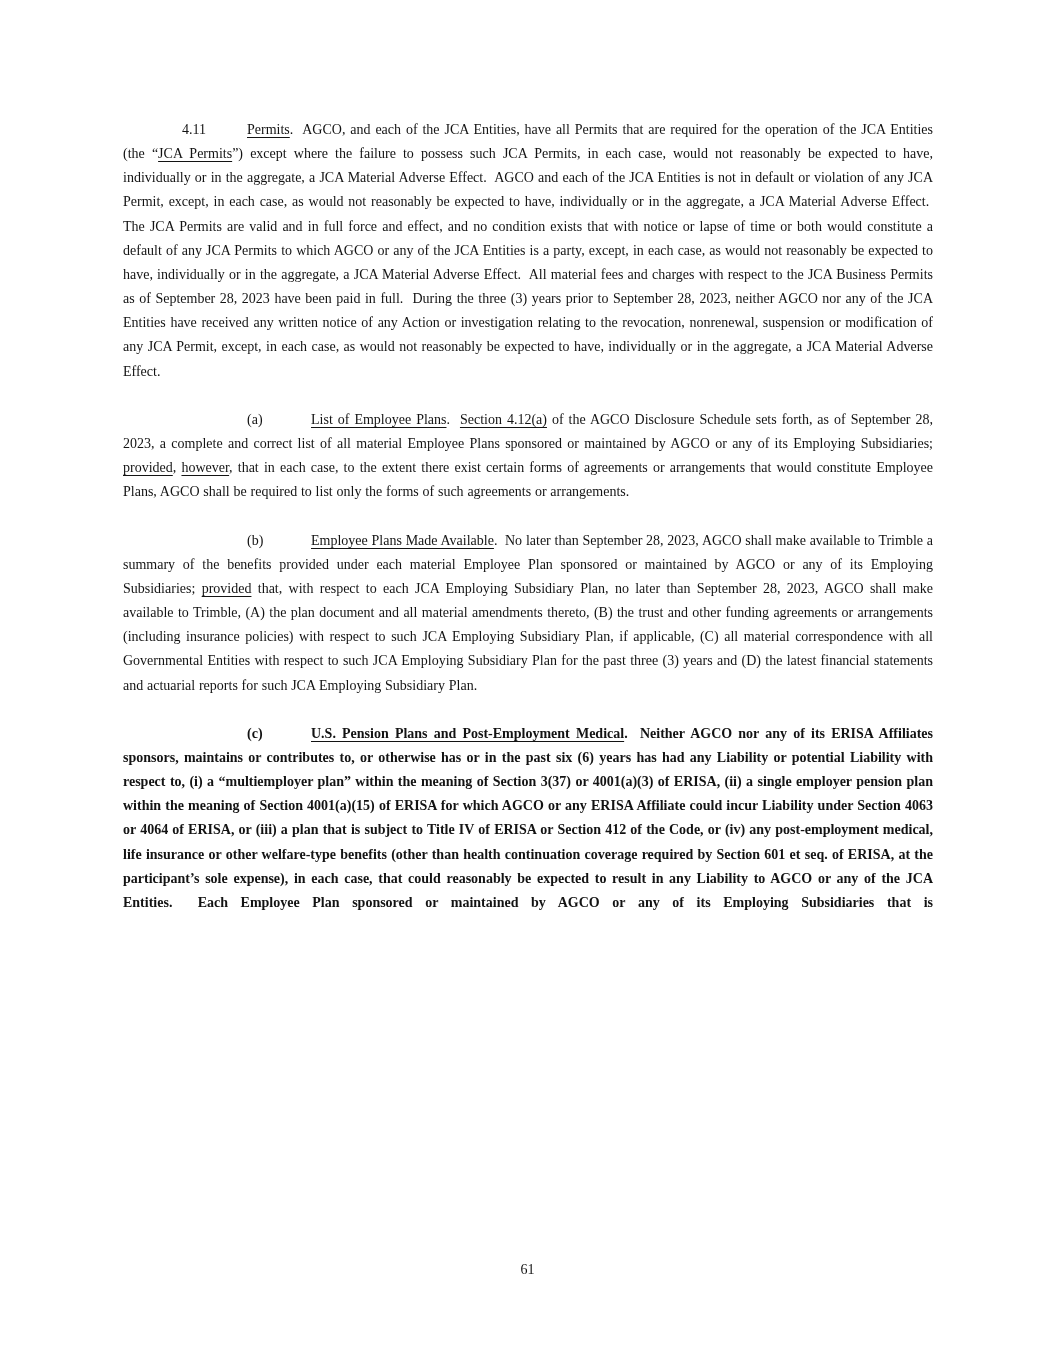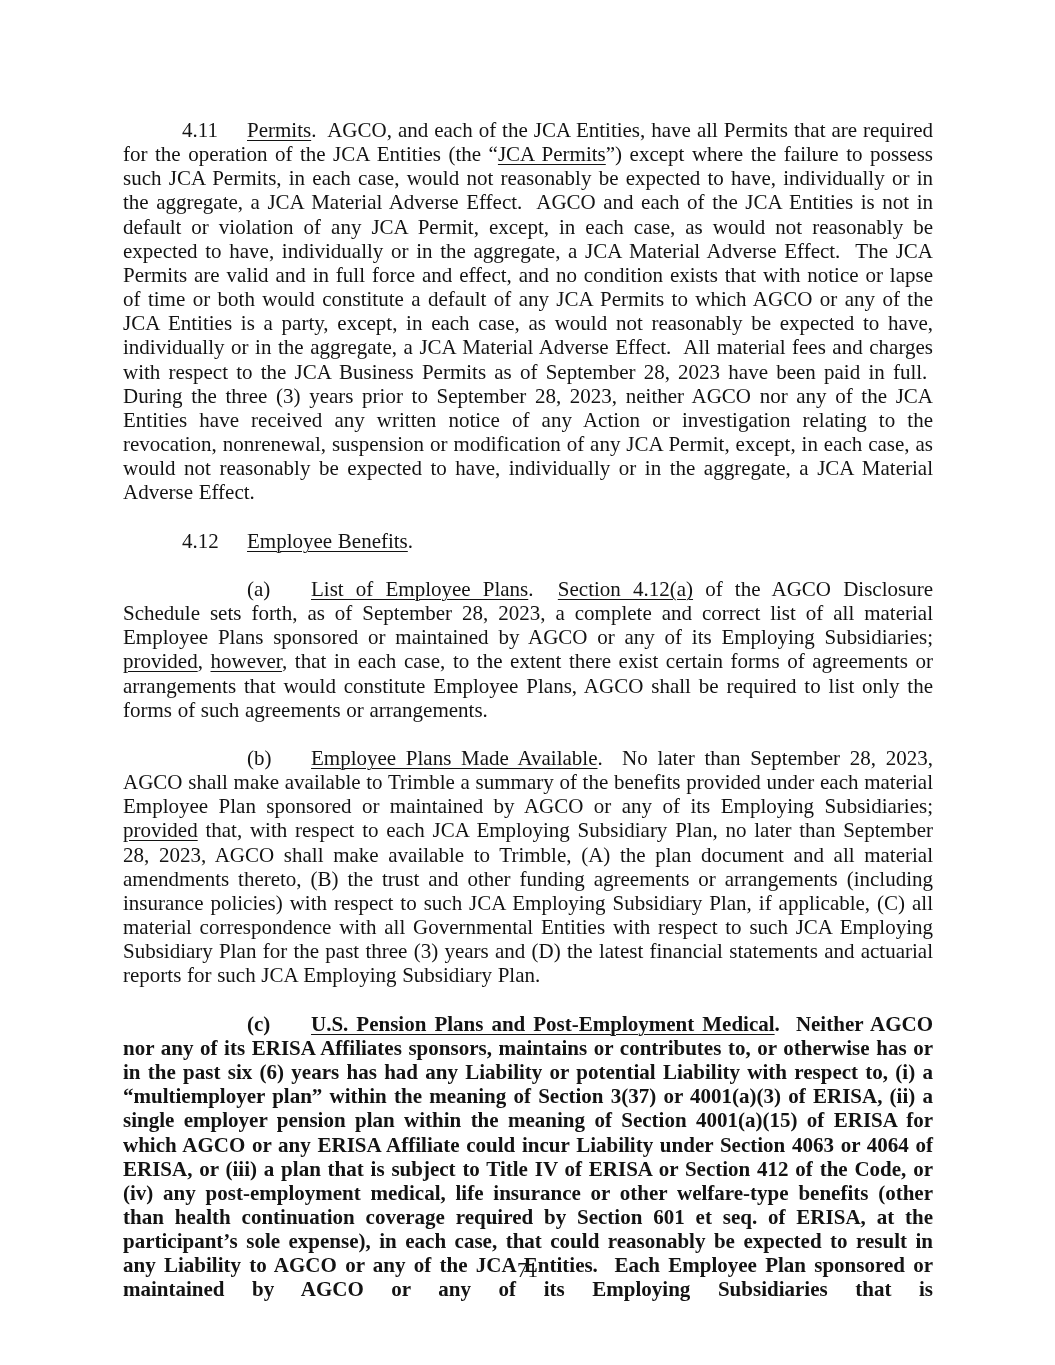--- a/index.html
+++ b/index.html
@@ -6,21 +6,21 @@
     margin: 0;
     padding: 0;
     background: #ffffff;
   }
   .page {
     position: relative;
     width: 1055px;
     height: 1365px;
     background: #ffffff;
     font-family: "Liberation Serif", "DejaVu Serif", serif;
-    font-size: 21px;
+    font-size: 14px;
     line-height: 24.15px;
     color: #131313;
     overflow: hidden;
   }
   .content {
     position: absolute;
     left: 123px;
     top: 118px;
     width: 810px;
   }
@@ -61,19 +61,18 @@
     width: 100%;
     text-align: center;
   }
 </style>
 </head>
 <body>
 
 <div class="page">
   <div class="content">
       <p class="para section"><span class="leader section-lead">4.11</span><span class="u">Permits</span><span>.&nbsp; AGCO, and each of the JCA Entities, have all Permits that are required for the operation of the JCA Entities (the “</span><span class="u">JCA Permits</span><span>”) except where the failure to possess such JCA Permits, in each case, would not reasonably be expected to have, individually or in the aggregate, a JCA Material Adverse Effect.&nbsp; AGCO and each of the JCA Entities is not in default or violation of any JCA Permit, except, in each case, as would not reasonably be expected to have, individually or in the aggregate, a JCA Material Adverse Effect.&nbsp; The JCA Permits are valid and in full force and effect, and no condition exists that with notice or lapse of time or both would constitute a default of any JCA Permits to which AGCO or any of the JCA Entities is a party, except, in each case, as would not reasonably be expected to have, individually or in the aggregate, a JCA Material Adverse Effect.&nbsp; All material fees and charges with respect to the JCA Business Permits as of September 28, 2023 have been paid in full.&nbsp; During the three (3) years prior to September 28, 2023, neither AGCO nor any of the JCA Entities have received any written notice of any Action or investigation relating to the revocation, nonrenewal, suspension or modification of any JCA Permit, except, in each case, as would not reasonably be expected to have, individually or in the aggregate, a JCA Material Adverse Effect.</span></p>
-      <p class="para section"><span class="leader section-lead">4.12</span><span class="u">Employee Benefits</span><span>.</span></p>
       <p class="para subsection"><span class="leader sub-lead">(a)</span><span class="u">List of Employee Plans</span><span>.&nbsp; </span><span class="u">Section 4.12(a)</span><span> of the AGCO Disclosure Schedule sets forth, as of September 28, 2023, a complete and correct list of all material Employee Plans sponsored or maintained by AGCO or any of its Employing Subsidiaries; </span><span class="u">provided</span><span>, </span><span class="u">however</span><span>, that in each case, to the extent there exist certain forms of agreements or arrangements that would constitute Employee Plans, AGCO shall be required to list only the forms of such agreements or arrangements.</span></p>
       <p class="para subsection"><span class="leader sub-lead">(b)</span><span class="u">Employee Plans Made Available</span><span>.&nbsp; No later than September 28, 2023, AGCO shall make available to Trimble a summary of the benefits provided under each material Employee Plan sponsored or maintained by AGCO or any of its Employing Subsidiaries; </span><span class="u">provided</span><span> that, with respect to each JCA Employing Subsidiary Plan, no later than September 28, 2023, AGCO shall make available to Trimble, (A) the plan document and all material amendments thereto, (B) the trust and other funding agreements or arrangements (including insurance policies) with respect to such JCA Employing Subsidiary Plan, if applicable, (C) all material correspondence with all Governmental Entities with respect to such JCA Employing Subsidiary Plan for the past three (3) years and (D) the latest financial statements and actuarial reports for such JCA Employing Subsidiary Plan.</span></p>
       <p class="para subsection justify-last"><span class="leader sub-lead">(c)</span><span class="u">U.S. Pension Plans and Post-Employment Medical</span><span>.&nbsp; Neither AGCO nor any of its ERISA Affiliates sponsors, maintains or contributes to, or otherwise has or in the past six (6) years has had any Liability or potential Liability with respect to, (i) a “multiemployer plan” within the meaning of Section 3(37) or 4001(a)(3) of ERISA, (ii) a single employer pension plan within the meaning of Section 4001(a)(15) of ERISA for which AGCO or any ERISA Affiliate could incur Liability under Section 4063 or 4064 of ERISA, or (iii) a plan that is subject to Title IV of ERISA or Section 412 of the Code, or (iv) any post-employment medical, life insurance or other welfare-type benefits (other than health continuation coverage required by Section 601 et seq. of ERISA, at the participant’s sole expense), in each case, that could reasonably be expected to result in any Liability to AGCO or any of the JCA Entities.&nbsp; Each Employee Plan sponsored or maintained by AGCO or any of its Employing Subsidiaries that is</span></p>
     </div>
-  <div class="pageno">71</div>
+  <div class="pageno">61</div>
 </div>
 
 </body></html>

